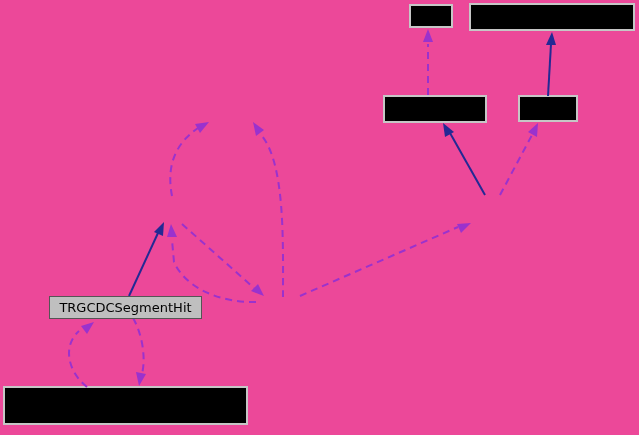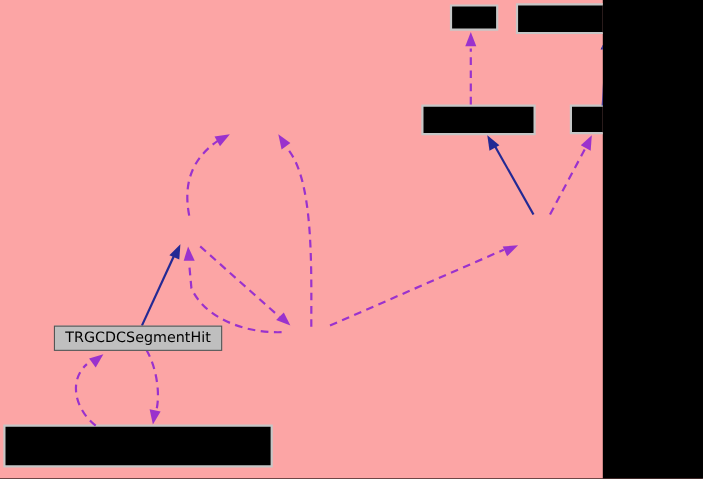--- a/index.html
+++ b/index.html
@@ -1,16 +1,16 @@
 <!DOCTYPE html>
 <html><head>
 <meta charset="utf-8">
 <style>
   html,body{margin:0;padding:0;background:#000;}
-  #stage{position:relative;width:548px;height:435px;background:#fca5a5;overflow:hidden;
+  #stage{position:relative;width:639px;height:435px;background:#ec4899;overflow:hidden;
          font-family:"DejaVu Sans", sans-serif;}
   #graph-svg{position:absolute;left:0;top:0;}
   .node-box{fill:#000;stroke:#c6c6c6;stroke-width:2px;}
   .edge{fill:none;stroke-width:2px;}
   .edge.dashed{stroke-dasharray:7 5;}
   .main-node{position:absolute;left:49px;top:296px;width:151px;height:21px;
              background:#bfbfbf;border:1px solid #555;
              display:flex;align-items:center;justify-content:center;}
   .main-node span{font-size:13px;color:#000;line-height:1;}
 </style>

